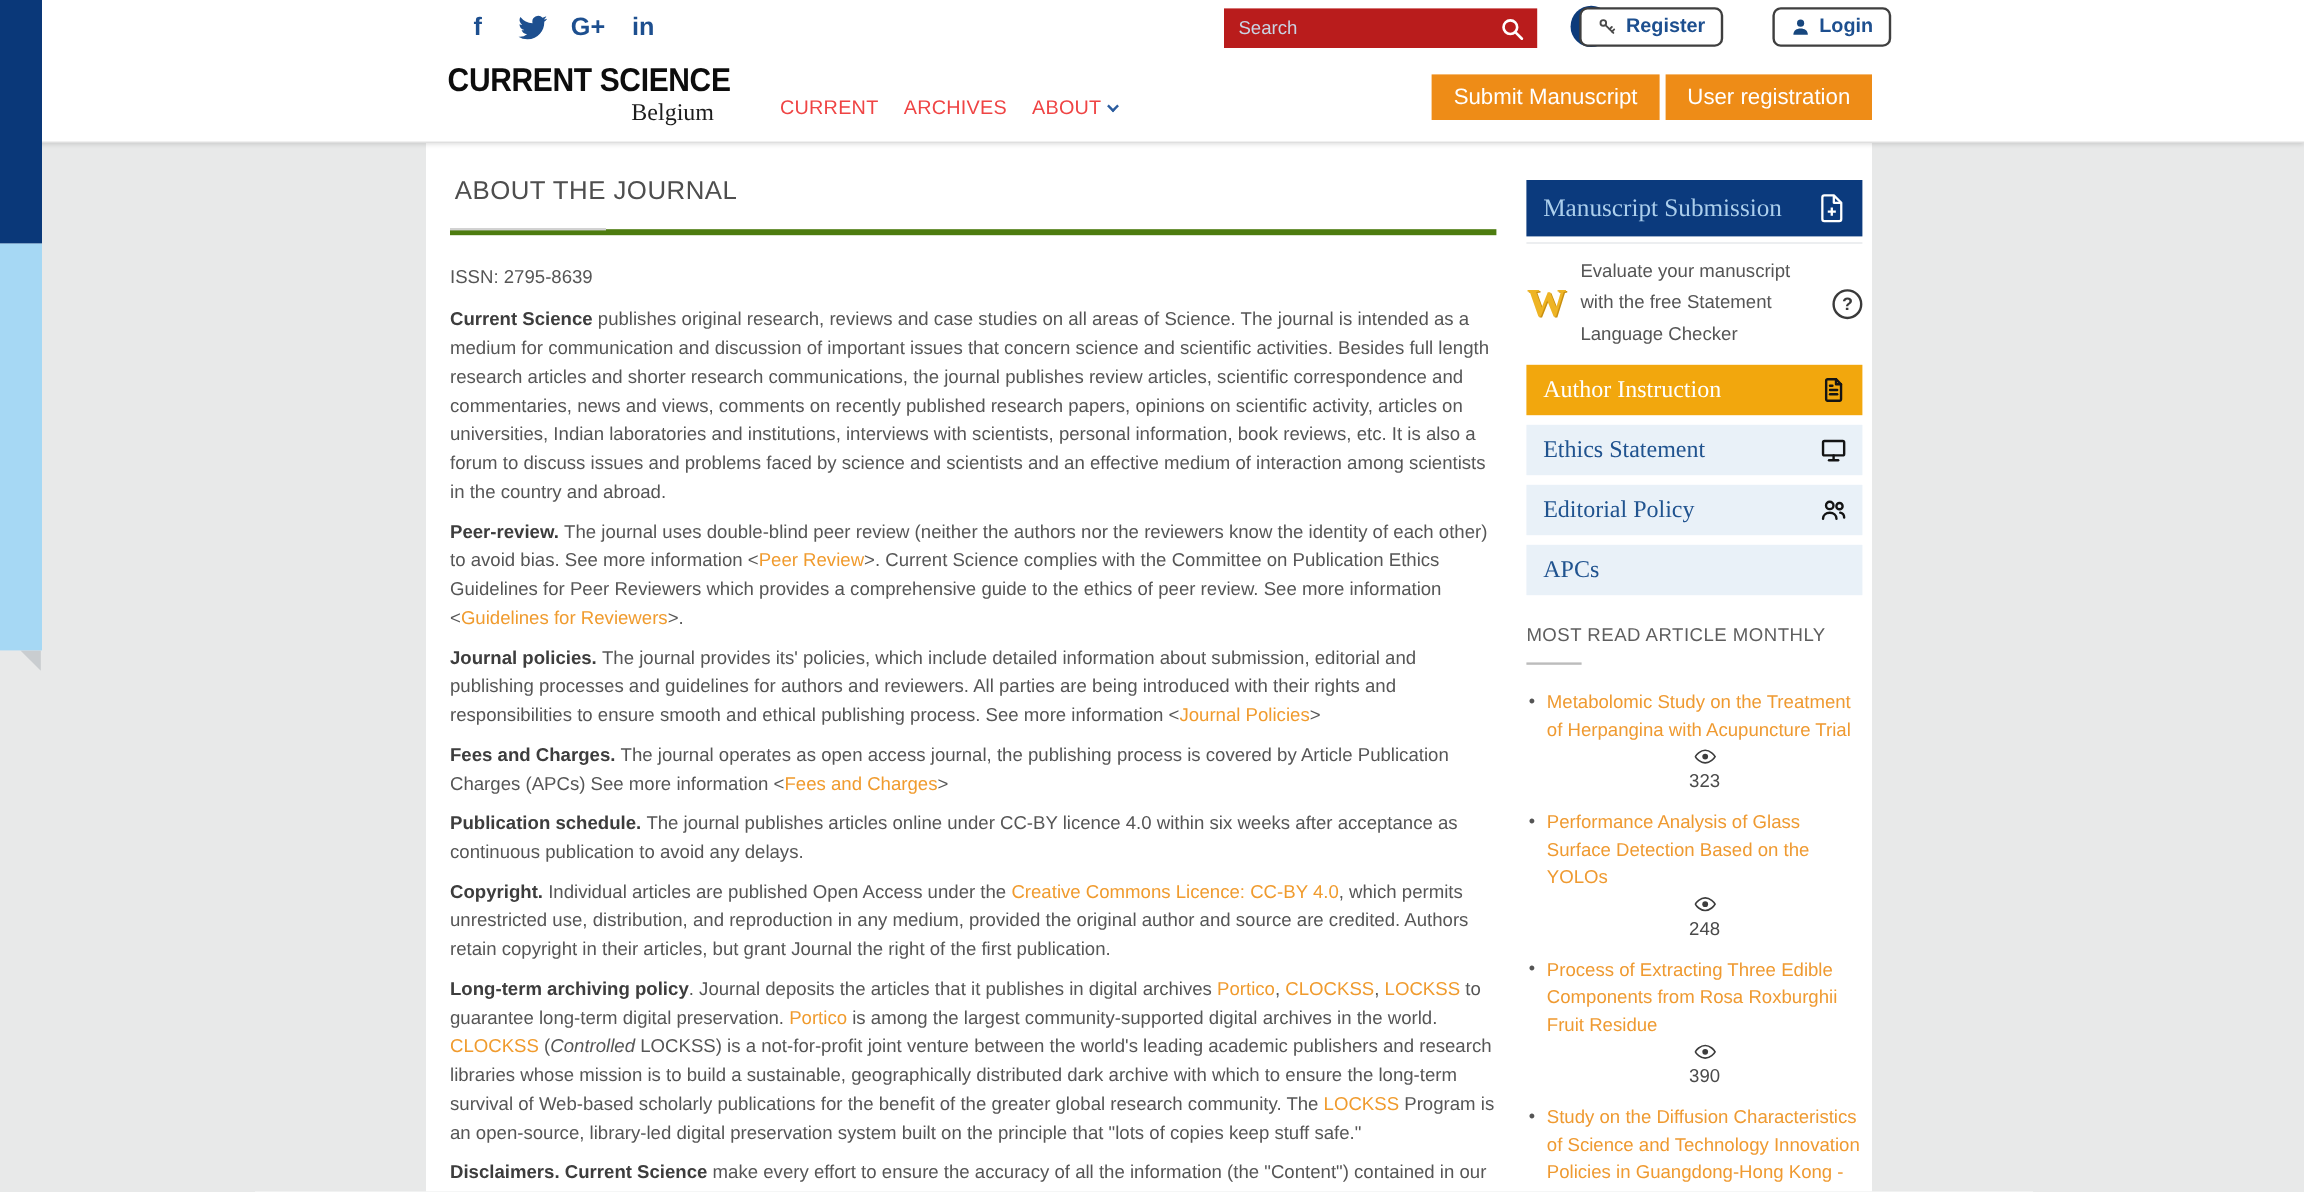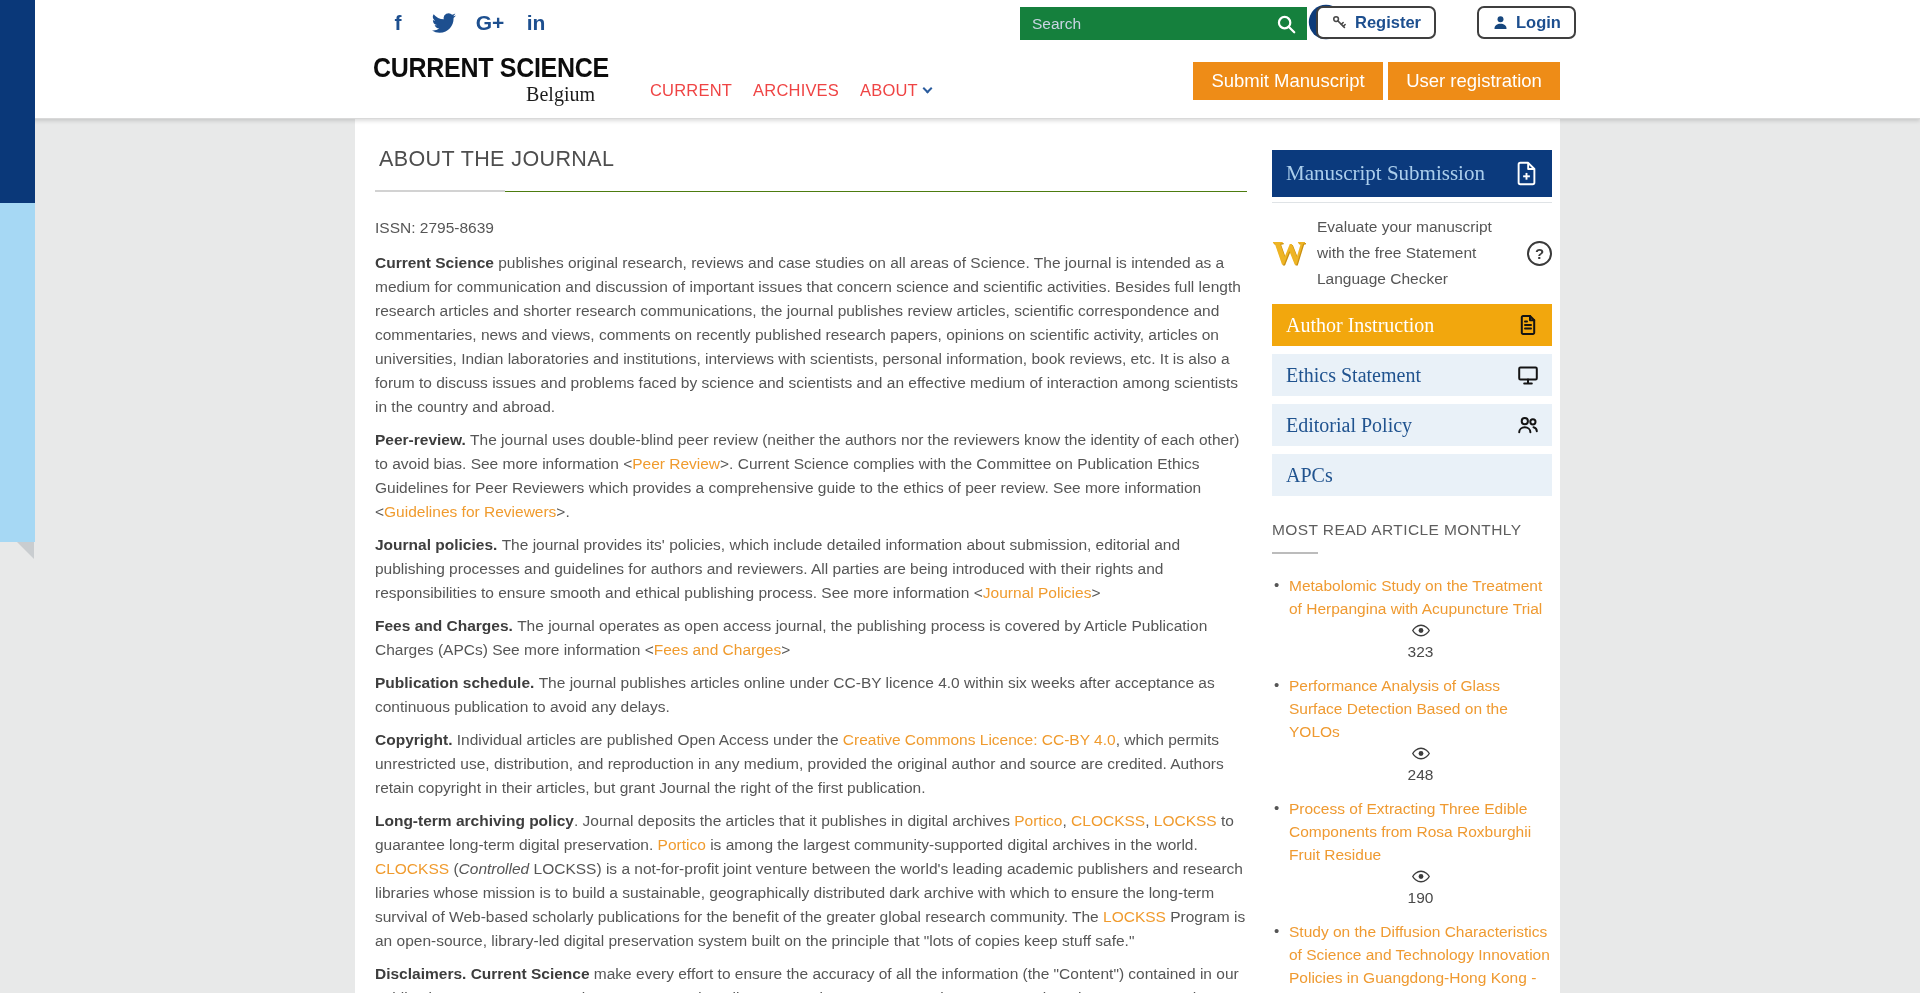--- a/index.html
+++ b/index.html
@@ -18,21 +18,21 @@
     border-left:17px solid transparent; border-top:17px solid #c9cdd0; z-index:4; }
 
   
   header { position:absolute; left:0; top:0; width:1920px; height:119px; background:#fff;
     border-bottom:1px solid #d9d9d9; box-shadow:0 2px 4px rgba(0,0,0,.14); z-index:2; }
   .social { position:absolute; left:385px; top:8px; display:flex; gap:20px; align-items:center; height:30px; }
   .soc { width:26px; text-align:center; font-size:21px; font-weight:bold; color:#1d4f8f; text-decoration:none;
     display:flex; align-items:center; justify-content:center; }
   .soc svg { width:24px; height:24px; display:block; }
 
-  .searchbar { position:absolute; left:1020px; top:7px; width:287px; height:33px; background:#15803d;
+  .searchbar { position:absolute; left:1020px; top:7px; width:261px; height:33px; background:#b91c1c;
     display:flex; align-items:center; }
   .searchbar input { flex:1; background:transparent; border:none; outline:none; color:#fff;
     padding:0 12px; font-size:15.5px; font-family:"Liberation Sans",sans-serif; }
   .searchbar input::placeholder { color:#c9d4e3; opacity:1; }
   .search-ic { width:22px; height:22px; margin-right:10px; flex:0 0 auto; }
 
   .globe { position:absolute; left:1308px; top:4px; width:36px; height:36px; display:block; }
   .globe svg { width:36px; height:36px; display:block; }
 
   .pill { position:absolute; top:6px; height:33px; border:2px solid #3f3f3f; border-radius:7px;
@@ -56,21 +56,21 @@
 
   .cta { position:absolute; top:62px; height:38px; background:#ee8c17; color:#fff; font-size:18.5px;
     display:flex; align-items:center; justify-content:center; text-decoration:none; }
   .cta.submit { left:1193px; width:190px; }
   .cta.userreg { left:1388px; width:172px; }
 
   
   .card { position:absolute; left:355px; top:119px; width:1205px; height:874px; background:#fff; overflow:hidden; }
 
   .article { position:absolute; left:20px; top:28px; width:872px; }
-  .title-wrap { border-bottom:1px solid #4d7c0f; position:relative; padding-bottom:19px; }
+  .title-wrap { border-bottom:5px solid #4d7c0f; position:relative; padding-bottom:19px; }
   .title-wrap::after { content:""; position:absolute; left:0; bottom:-1px; width:130px; height:2px; background:#d2d2d2; }
   h1 { margin:0 0 0 4px; font-size:21.5px; font-weight:400; color:#4e4e4e; letter-spacing:.4px; }
   .issn { margin-top:27px; font-size:15.5px; color:#565656; }
   .body { margin-top:14px; }
   .body p { font-size:15.5px; line-height:24px; color:#565656; margin:0 0 9px 0; }
   .body .bold { font-weight:bold; color:#3d3d3d; }
   .body .italic { font-style:italic; }
   .lnk { color:#f09b2e; text-decoration:none; }
 
   
@@ -271,21 +271,21 @@
               <span>248</span>
             </div>
           </li>
           <li>
             <a class="art-link">Process of Extracting Three Edible Components from Rosa Roxburghii Fruit Residue</a>
             <div class="views">
               <svg viewBox="0 0 24 16">
                 <path d="M12 1C6.4 1 2 6.1 1 8c1 1.9 5.4 7 11 7s10-5.1 11-7c-1-1.9-5.4-7-11-7z" fill="none" stroke="#3d3d3d" stroke-width="1.8"></path>
                 <circle cx="12" cy="8" r="3.2" fill="#3d3d3d"></circle>
               </svg>
-              <span>190</span>
+              <span>390</span>
             </div>
           </li>
           <li>
             <a class="art-link">Study on the Diffusion Characteristics of Science and Technology Innovation Policies in Guangdong-Hong Kong - Macao Greater Bay Area Based on the Policy Quantification Perspective</a>
             <div class="views">
               <svg viewBox="0 0 24 16">
                 <path d="M12 1C6.4 1 2 6.1 1 8c1 1.9 5.4 7 11 7s10-5.1 11-7c-1-1.9-5.4-7-11-7z" fill="none" stroke="#3d3d3d" stroke-width="1.8"></path>
                 <circle cx="12" cy="8" r="3.2" fill="#3d3d3d"></circle>
               </svg>
               <span>202</span>

